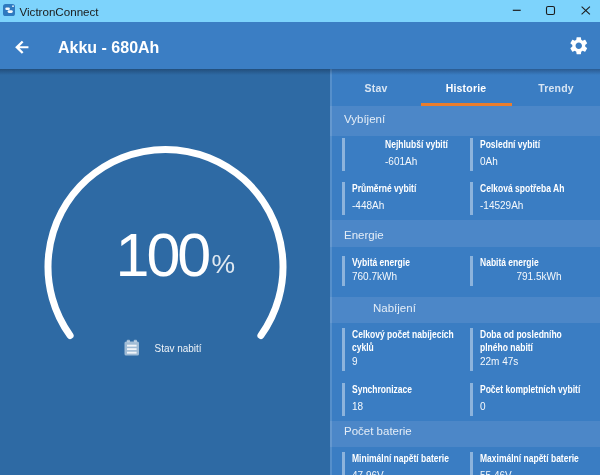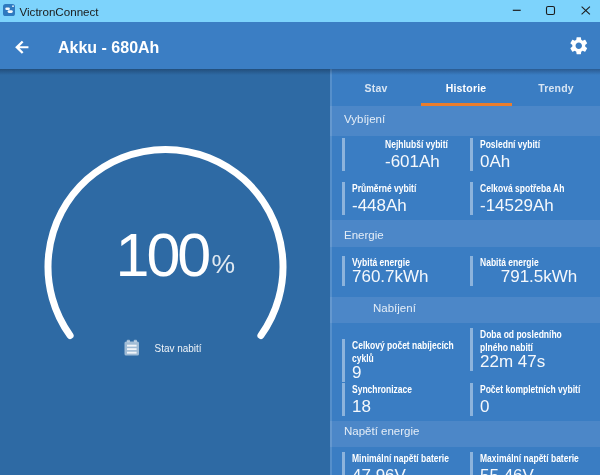--- a/index.html
+++ b/index.html
@@ -30,21 +30,21 @@
          color:rgba(255,255,255,0.8); letter-spacing:0.2px; }
   .tab.active { color:#fff; }
   #underline { position:absolute; left:421px; top:102.5px; width:91px; height:3px; background:#ea7d2c; }
 
   .strip { position:absolute; left:330px; width:270px; background:#4c87c8; }
   .strip span { position:absolute; left:14px; font-size:11.5px; color:rgba(255,255,255,0.85); }
 
   .cell { position:absolute; border-left:3px solid rgba(255,255,255,0.42); padding-left:7px; }
   .cell .lb { font-size:11.5px; font-weight:bold; color:#ffffff; line-height:13px;
               transform:scaleX(0.74); transform-origin:0 0; white-space:nowrap; }
-  .cell .val { font-size:17px; color:rgba(255,255,255,0.95); line-height:18px; margin-top:2px; white-space:nowrap; }
+  .cell .val { font-size:10px; color:rgba(255,255,255,0.95); line-height:18px; margin-top:2px; white-space:nowrap; }
   .c1 { left:342px; width:113px; }
   .c2 { left:470px; width:128px; }
 </style>
 </head>
 <body>
 <div id="page">
 
   <div id="titlebar">
     <svg class="abs" style="left:3px; top:4px;" width="12" height="12" viewBox="0 0 12 12">
       <rect x="0" y="0" width="12" height="12" rx="2.6" fill="#2f7ac0"></rect>
@@ -101,21 +101,21 @@
   <div class="strip" style="top:106px; height:30px;">
       <span style="top:6.5px;">Vybíjení</span>
     </div>
   <div class="strip" style="top:220px; height:27px;">
       <span style="top:8.8px;">Energie</span>
     </div>
   <div class="strip" style="top:297px; height:26px;">
       <span style="top:5px;padding-left:29px;">Nabíjení</span>
     </div>
   <div class="strip" style="top:421px; height:26px;">
-      <span style="top:4.4px;">Napětí energie</span>
+      <span style="top:4.4px;">Počet baterie</span>
     </div>
 
   <div class="cell c1" style="top:137.5px;padding-left:40px;">
       <div class="lb">Nejhlubší vybití</div>
       <div class="val">-601Ah</div>
     </div>
   <div class="cell c2" style="top:137.5px;">
       <div class="lb">Poslední vybití</div>
       <div class="val">0Ah</div>
     </div>
@@ -130,21 +130,21 @@
 
   <div class="cell c1" style="top:256px;">
       <div class="lb">Vybitá energie</div>
       <div class="val" style="margin-top:-1.5px;">760.7kWh</div>
     </div>
   <div class="cell c2" style="top:256px;">
       <div class="lb">Nabitá energie</div>
       <div class="val" style="margin-top:-1.5px;text-align:center;">791.5kWh</div>
     </div>
 
-  <div class="cell c1" style="top:339px;">
+  <div class="cell c1" style="top:328px;">
       <div class="lb">Celkový počet nabíjecích<br>cyklů</div>
       <div class="val" style="margin-top:-1.5px;">9</div>
     </div>
   <div class="cell c2" style="top:328px;">
       <div class="lb">Doba od posledního<br>plného nabití</div>
       <div class="val" style="margin-top:-1.5px;">22m 47s</div>
     </div>
   <div class="cell c1" style="top:382.5px;">
       <div class="lb">Synchronizace</div>
       <div class="val">18</div>

